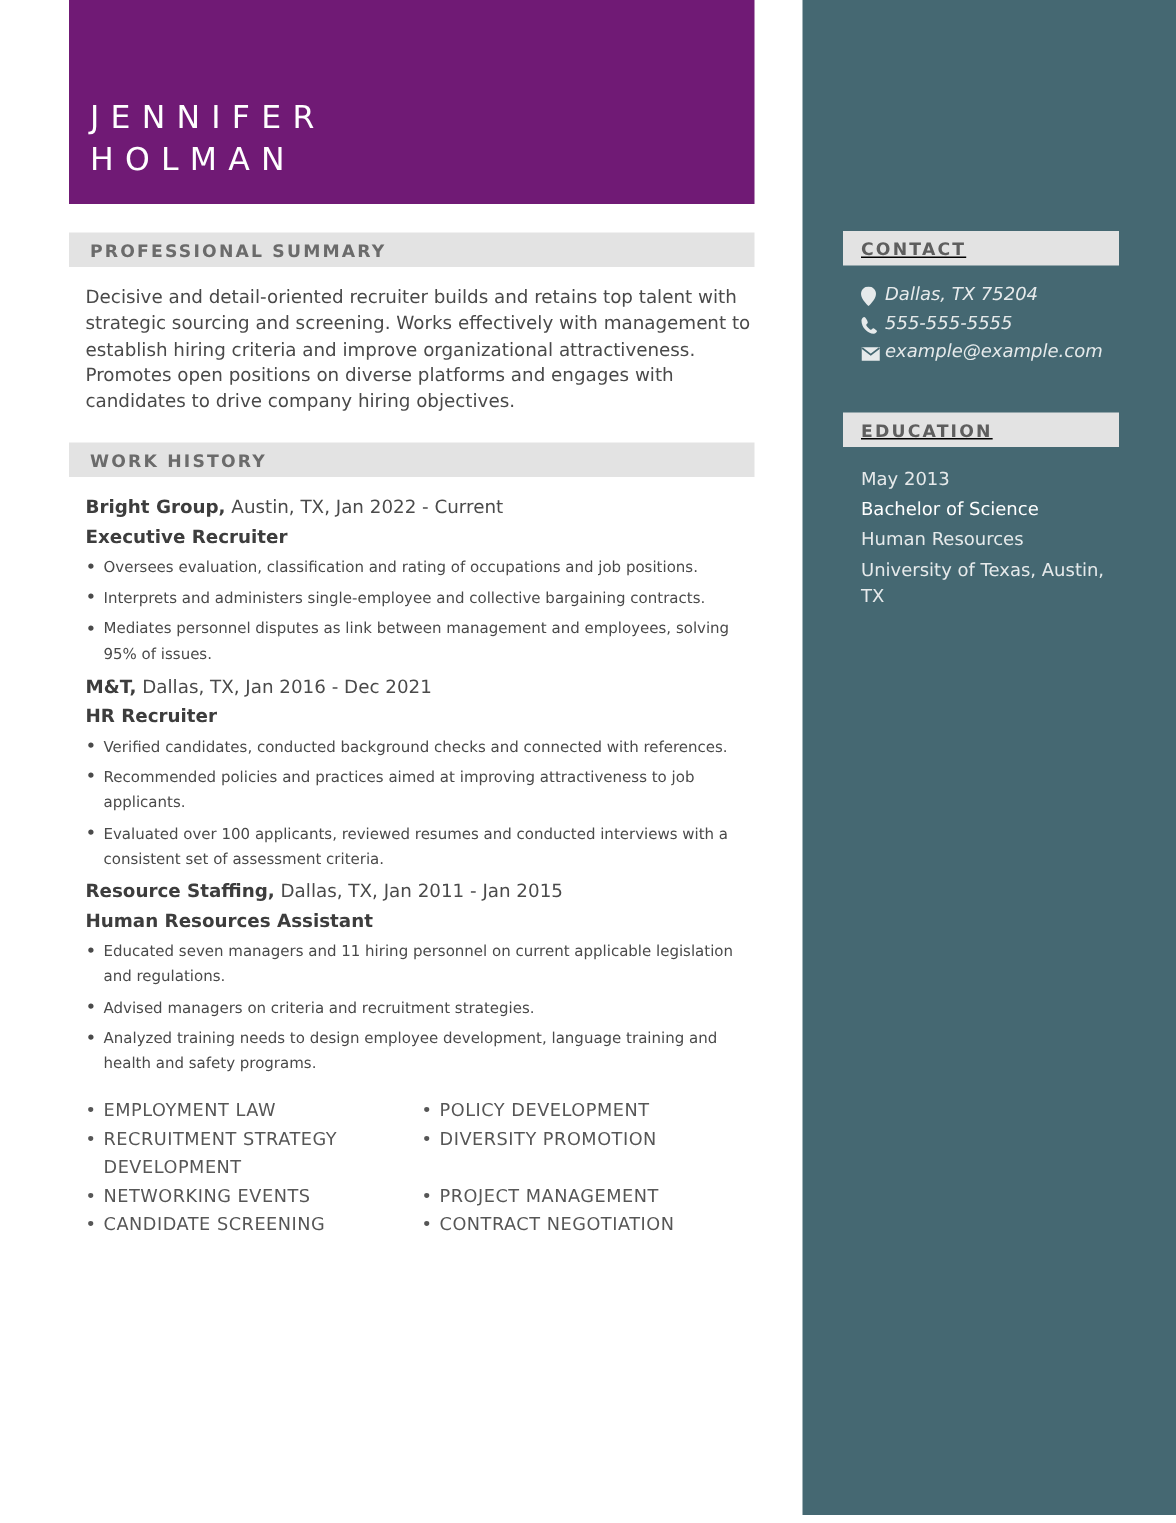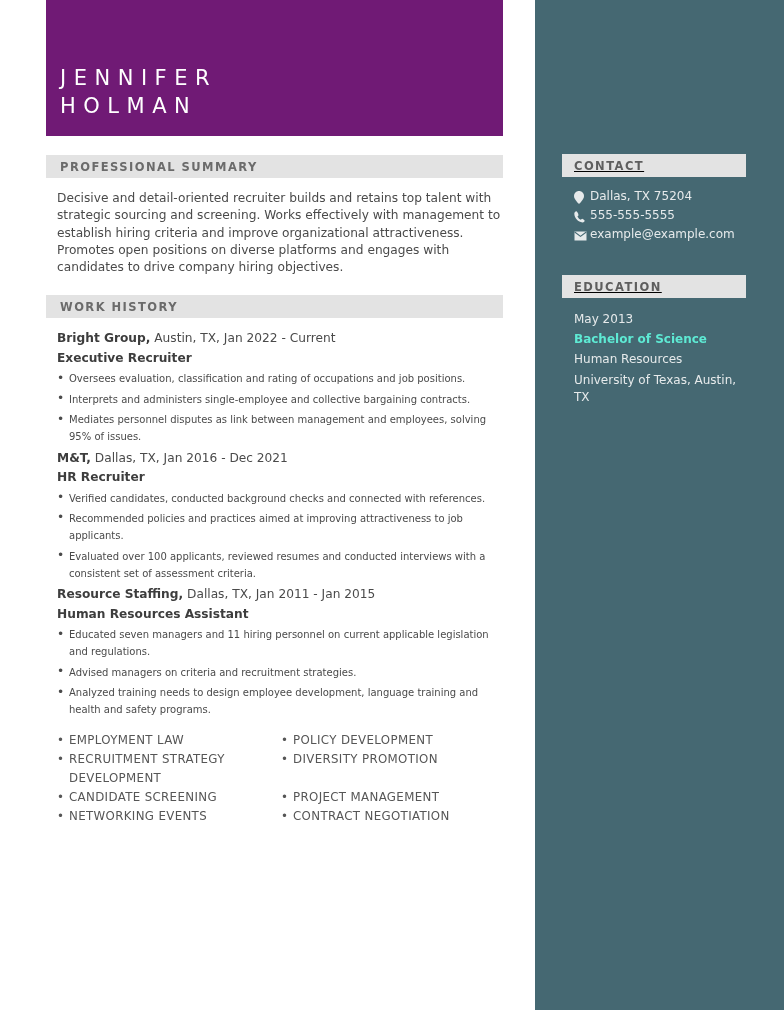--- a/index.html
+++ b/index.html
@@ -206,35 +206,36 @@
     justify-content: flex-start;
     margin-top: 1px;
   }
   .contact-icon svg { display: block; }
   .contact-text {
     font-size: 12px;
     line-height: 17px;
     color: #e6eaeb;
     word-break: break-word;
     width: 152px;
+    font-style: italic;
   }
 
   .edu-list {
     margin-top: 11px;
     padding-left: 12px;
     width: 180px;
   }
   .edu-line {
     font-size: 12px;
     line-height: 20px;
     color: #e6eaeb;
   }
   .edu-line.bold {
-    font-weight: 700;
-    color: #5eead4;
+    font-weight: 400;
+    color: #ffffff;
   }
   .edu-line.school {
     line-height: 16.5px;
     margin-top: 3px;
   }
 </style>
 </head>
 <body>
 
 <div class="page">
@@ -337,22 +338,22 @@
         </ul>
       </div>
 
     </div>
 
     <div class="skills-wrap">
       <div class="skills-col left">
         <ul>
           <li>EMPLOYMENT LAW</li>
           <li>RECRUITMENT STRATEGY DEVELOPMENT</li>
+          <li>NETWORKING EVENTS</li>
           <li>CANDIDATE SCREENING</li>
-          <li>NETWORKING EVENTS</li>
         </ul>
       </div>
       <div class="skills-col right">
         <ul>
           <li>POLICY DEVELOPMENT</li>
           <li>DIVERSITY PROMOTION</li>
           <li class="spaced">PROJECT MANAGEMENT</li>
           <li>CONTRACT NEGOTIATION</li>
         </ul>
       </div>

